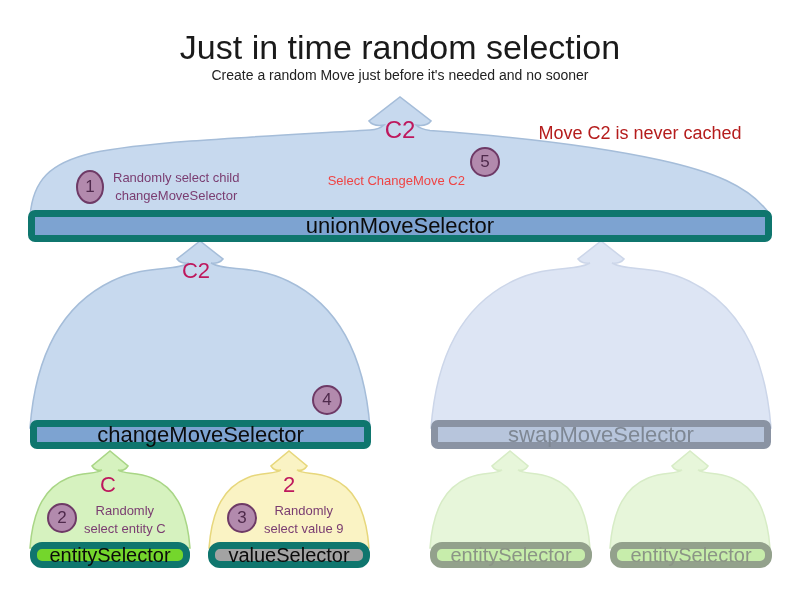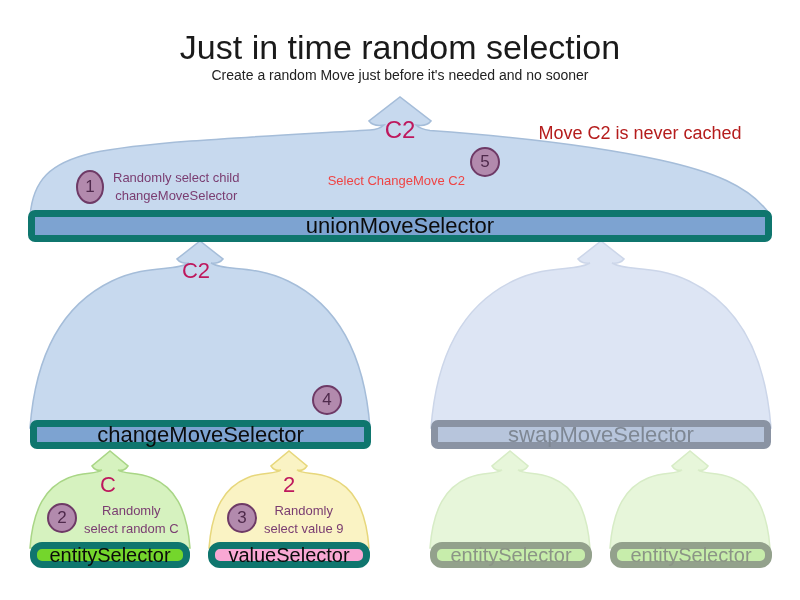--- a/index.html
+++ b/index.html
@@ -68,37 +68,37 @@
 
   <div class="move-label" style="left:350px;top:116px;font-size:24px;">C2</div>
   <div class="move-label" style="left:146px;top:258px;font-size:22px;">C2</div>
   <div class="move-label" style="left:58px;top:472px;font-size:22px;">C</div>
   <div class="move-label" style="left:239px;top:472px;font-size:22px;">2</div>
 
   <div class="bar big" style="left: 28px; top: 210px; width: 744px; height: 32px; background: rgb(125, 163, 209);">unionMoveSelector</div>
   <div class="bar big" style="left: 30px; top: 420px; width: 341px; height: 29px; background: rgb(125, 163, 209);">changeMoveSelector</div>
   <div class="bar big" style="left: 431px; top: 420px; width: 340px; height: 29px; background: rgb(183, 197, 220); border-color: rgb(138, 147, 163); color: rgb(126, 135, 147);">swapMoveSelector</div>
   <div class="bar small" style="left: 30px; top: 542px; width: 160px; height: 26px; background: rgb(116, 214, 44);">entitySelector</div>
-  <div class="bar small" style="left: 208px; top: 542px; width: 162px; height: 26px; background: #f9a8d4;">valueSelector</div>
+  <div class="bar small" style="left: 208px; top: 542px; width: 162px; height: 26px; background: #a3a3a3;">valueSelector</div>
   <div class="bar small" style="left: 430px; top: 542px; width: 162px; height: 26px; background: rgb(199, 237, 171); border-color: rgb(147, 161, 140); color: rgb(139, 148, 134);">entitySelector</div>
   <div class="bar small" style="left: 610px; top: 542px; width: 162px; height: 26px; background: rgb(199, 237, 171); border-color: rgb(147, 161, 140); color: rgb(139, 148, 134);">entitySelector</div>
 
   <div class="badge" style="left: 76px; top: 170px; width: 28px; height: 34px; background: rgb(178, 138, 173); border-color: rgb(110, 58, 102); color: rgb(79, 42, 76);">1</div>
   <div class="badge" style="left: 47px; top: 503px; width: 30px; height: 30px; background: rgb(178, 138, 173); border-color: rgb(110, 58, 102); color: rgb(79, 42, 76);">2</div>
   <div class="badge" style="left: 227px; top: 503px; width: 30px; height: 30px; background: rgb(178, 138, 173); border-color: rgb(110, 58, 102); color: rgb(79, 42, 76);">3</div>
   <div class="badge" style="left: 312px; top: 385px; width: 30px; height: 30px; background: rgb(178, 138, 173); border-color: rgb(110, 58, 102); color: rgb(79, 42, 76);">4</div>
   <div class="badge" style="left: 470px; top: 147px; width: 30px; height: 30px; background: rgb(178, 138, 173); border-color: rgb(110, 58, 102); color: rgb(79, 42, 76);">5</div>
 
   <div class="step-text" style="left: 113px; top: 169px; color: rgb(122, 61, 113);">
     <span>Randomly select child</span><br>
     <span>changeMoveSelector</span>
   </div>
   <div class="step-text" style="left: 84px; top: 502px; color: rgb(122, 61, 113);">
     <span>Randomly</span><br>
-    <span>select random C</span>
+    <span>select entity C</span>
   </div>
   <div class="step-text" style="left: 264px; top: 502px; color: rgb(122, 61, 113);">
     <span>Randomly</span><br>
     <span>select value 9</span>
   </div>
   <div class="step-text" style="left: 300px; top: 172px; width: 165px; text-align: right; color: #ef4444;">
     <span>Select ChangeMove C2</span>
   </div>
 
 </div>

